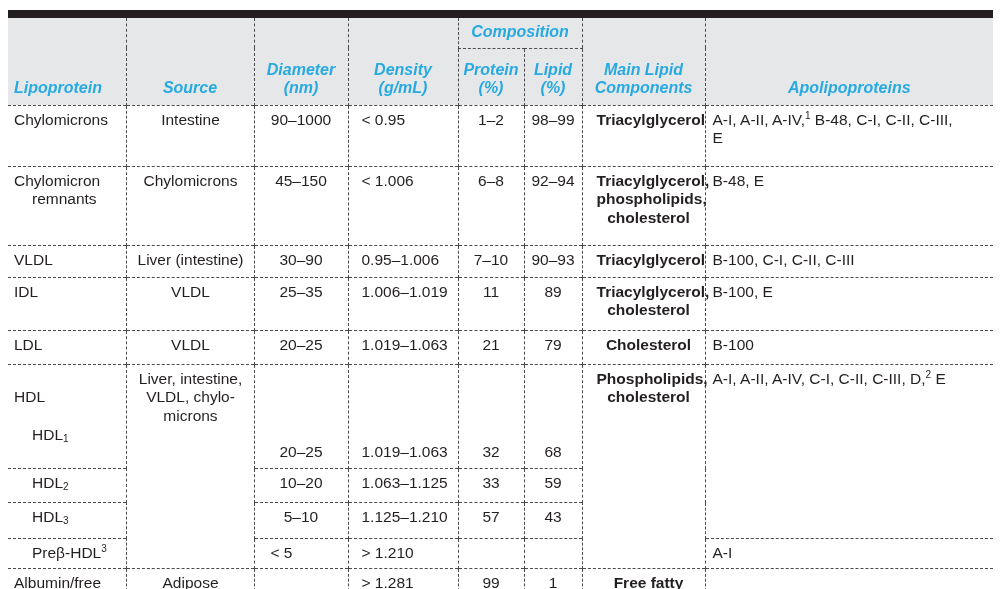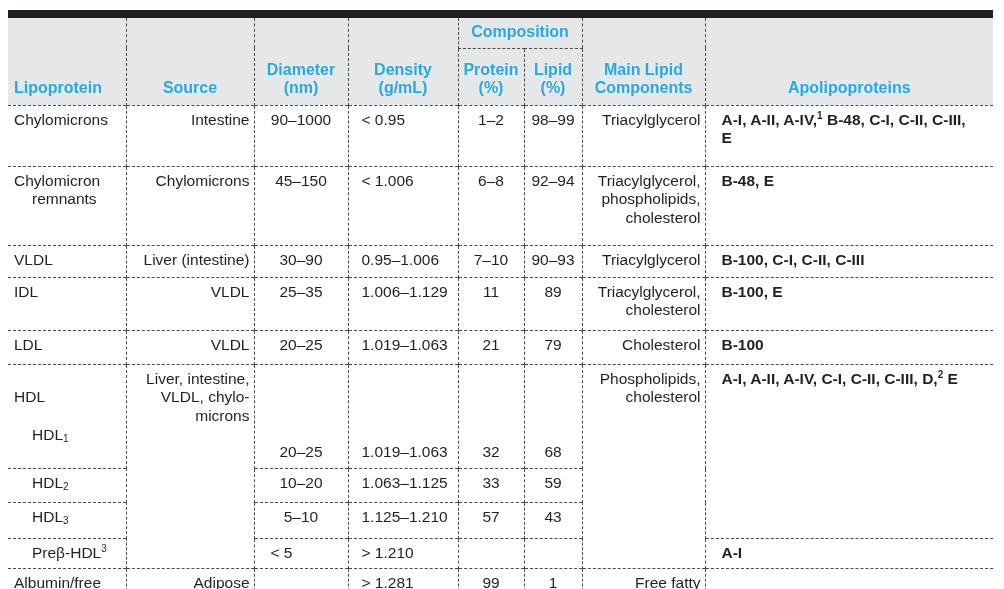--- a/index.html
+++ b/index.html
@@ -9,21 +9,21 @@
     font-family: "Liberation Sans", sans-serif;
     color: var(--text_color, #231F20);
   }
   .wrap { margin: 10px 0 0 8px; width: 985px; }
   .topbar { width: 985px; height: 8px; background: var(--bar_color, #231F20); }
 
   table {
     border-collapse: collapse; table-layout: fixed; width: 985px;
     border-bottom: 2px solid var(--bar_color, #231F20);
   }
-  thead th { background: var(--header_bg, #E6E7E8); }
+  thead th { background: var(--header_bg, #E6E7E8); font-style: italic; }
   th {
     color: var(--accent_blue, #27AAE1);
     font-weight: bold; font-size: 16px; line-height: 1.15;
     vertical-align: bottom; text-align: center;
     padding: 0 4px 7px; white-space: pre-line;
     border-left: 1px dashed var(--border_color, #4B4B4D);
   }
   th.h-lipo { text-align: left; padding-left: 6px; }
   th.comp {
     vertical-align: middle; padding: 2px 4px 3px;
@@ -34,27 +34,27 @@
     border-top: 1px dashed var(--border_color, #4B4B4D);
     vertical-align: top; padding: 5px 4px 4px;
     font-size: 15.5px; line-height: 1.22; white-space: pre-line;
   }
   .nb { border-left: none !important; }
 
   .c-lipo { text-align: left; padding-left: 24px; text-indent: -18px; }
   .c-lipo.hdl-first { padding-left: 6px; text-indent: 0; }
   .c-lipo.sub-cell { padding-left: 24px; text-indent: 0; margin-top: 44px; }
   .sub-ind { padding-left: 18px; }
-  .c-src  { text-align: right; padding-left: 5px; }
+  .c-src  { text-align: center; padding-left: 5px; }
   .c-diam { text-align: center; }
   .c-diam.al { text-align: left; padding-left: 16px; }
   .c-dens { text-align: left; padding-left: 13px; }
   .c-num  { text-align: center; }
-  .c-main { text-align: right; padding-left: 14px; }
-  .c-apo  { text-align: left; padding-left: 16px; font-weight: bold; }
+  .c-main { text-align: center; padding-left: 14px; font-weight: bold; }
+  .c-apo  { text-align: left; padding-left: 7px; }
   .vb { vertical-align: bottom; padding-bottom: 6px; }
 
   tr.hr1 { height: 30px; }
   tr.hr2 { height: 57px; }
   tr.rh61 { height: 61px; }
   tr.rh79 { height: 79px; }
   tr.rh32 { height: 32px; }
   tr.rh53 { height: 53px; }
   tr.rh34 { height: 34px; }
   tr.rh57 { height: 57px; }
@@ -136,21 +136,21 @@
         <td class="c-num">7–10</td>
         <td class="c-num">90–93</td>
         <td class="c-main">Triacylglycerol</td>
         <td class="c-apo"><span>B-100, C-I, C-II, C-III</span></td>
       </tr>
 
       <tr class="rh53">
         <td class="c-lipo nb">IDL</td>
         <td class="c-src">VLDL</td>
         <td class="c-diam">25–35</td>
-        <td class="c-dens">1.006–1.129</td>
+        <td class="c-dens">1.006–1.019</td>
         <td class="c-num">11</td>
         <td class="c-num">89</td>
         <td class="c-main">Triacylglycerol, cholesterol</td>
         <td class="c-apo"><span>B-100, E</span></td>
       </tr>
 
       <tr class="rh34">
         <td class="c-lipo nb">LDL</td>
         <td class="c-src">VLDL</td>
         <td class="c-diam">20–25</td>

